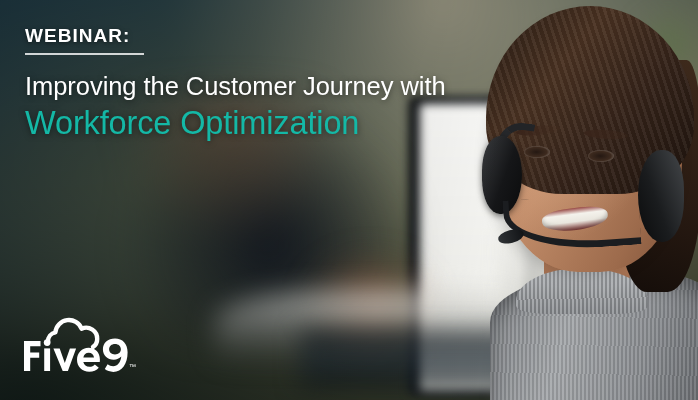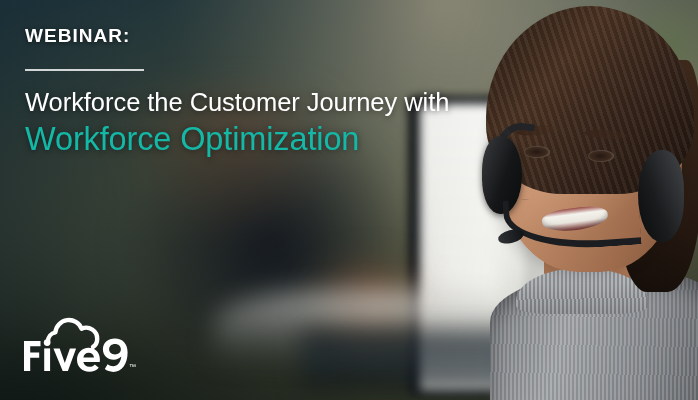--- a/index.html
+++ b/index.html
@@ -272,21 +272,21 @@
     top: 26px;
     width: 470px;
   }
   .eyebrow {
     display: inline-block;
     color: #fff;
     font-size: 19px;
     font-weight: bold;
     letter-spacing: 0.055em;
     line-height: 1.05;
-    padding-bottom: 23px;
+    padding-bottom: 7px;
     border-bottom: 2px solid rgba(255,255,255,0.80);
     text-shadow: 0 1px 4px rgba(0,0,0,0.55);
     padding-right: 14px;
   }
   .title-1 {
     margin-top: 16px;
     color: #fff;
     font-size: 25.5px;
     font-weight: 400;
     line-height: 1.18;
@@ -348,21 +348,21 @@
     <div class="hs-band"></div>
     <div class="hs-earcup"></div>
     <div class="hs-boom"></div>
     <div class="hs-mic"></div>
   </div>
 
   <div class="scrim"></div>
 
   <div class="copy">
     <div class="eyebrow">WEBINAR:</div>
-    <div class="title-1">Workforce the Customer Journey with</div>
+    <div class="title-1">Improving the Customer Journey with</div>
     <div class="title-2">Workforce Optimization</div>
   </div>
 
   <div class="logo">
     <svg viewBox="0 0 120 62" xmlns="http://www.w3.org/2000/svg" aria-hidden="true">
 
       <g fill="none" stroke="#ffffff" stroke-width="4.4" stroke-linecap="round" stroke-linejoin="round">
         <path d="M26 30.5
                  a9.2 9.2 0 0 1 7.4 -9.2
                  a13.6 13.6 0 0 1 26.2 -3.6

